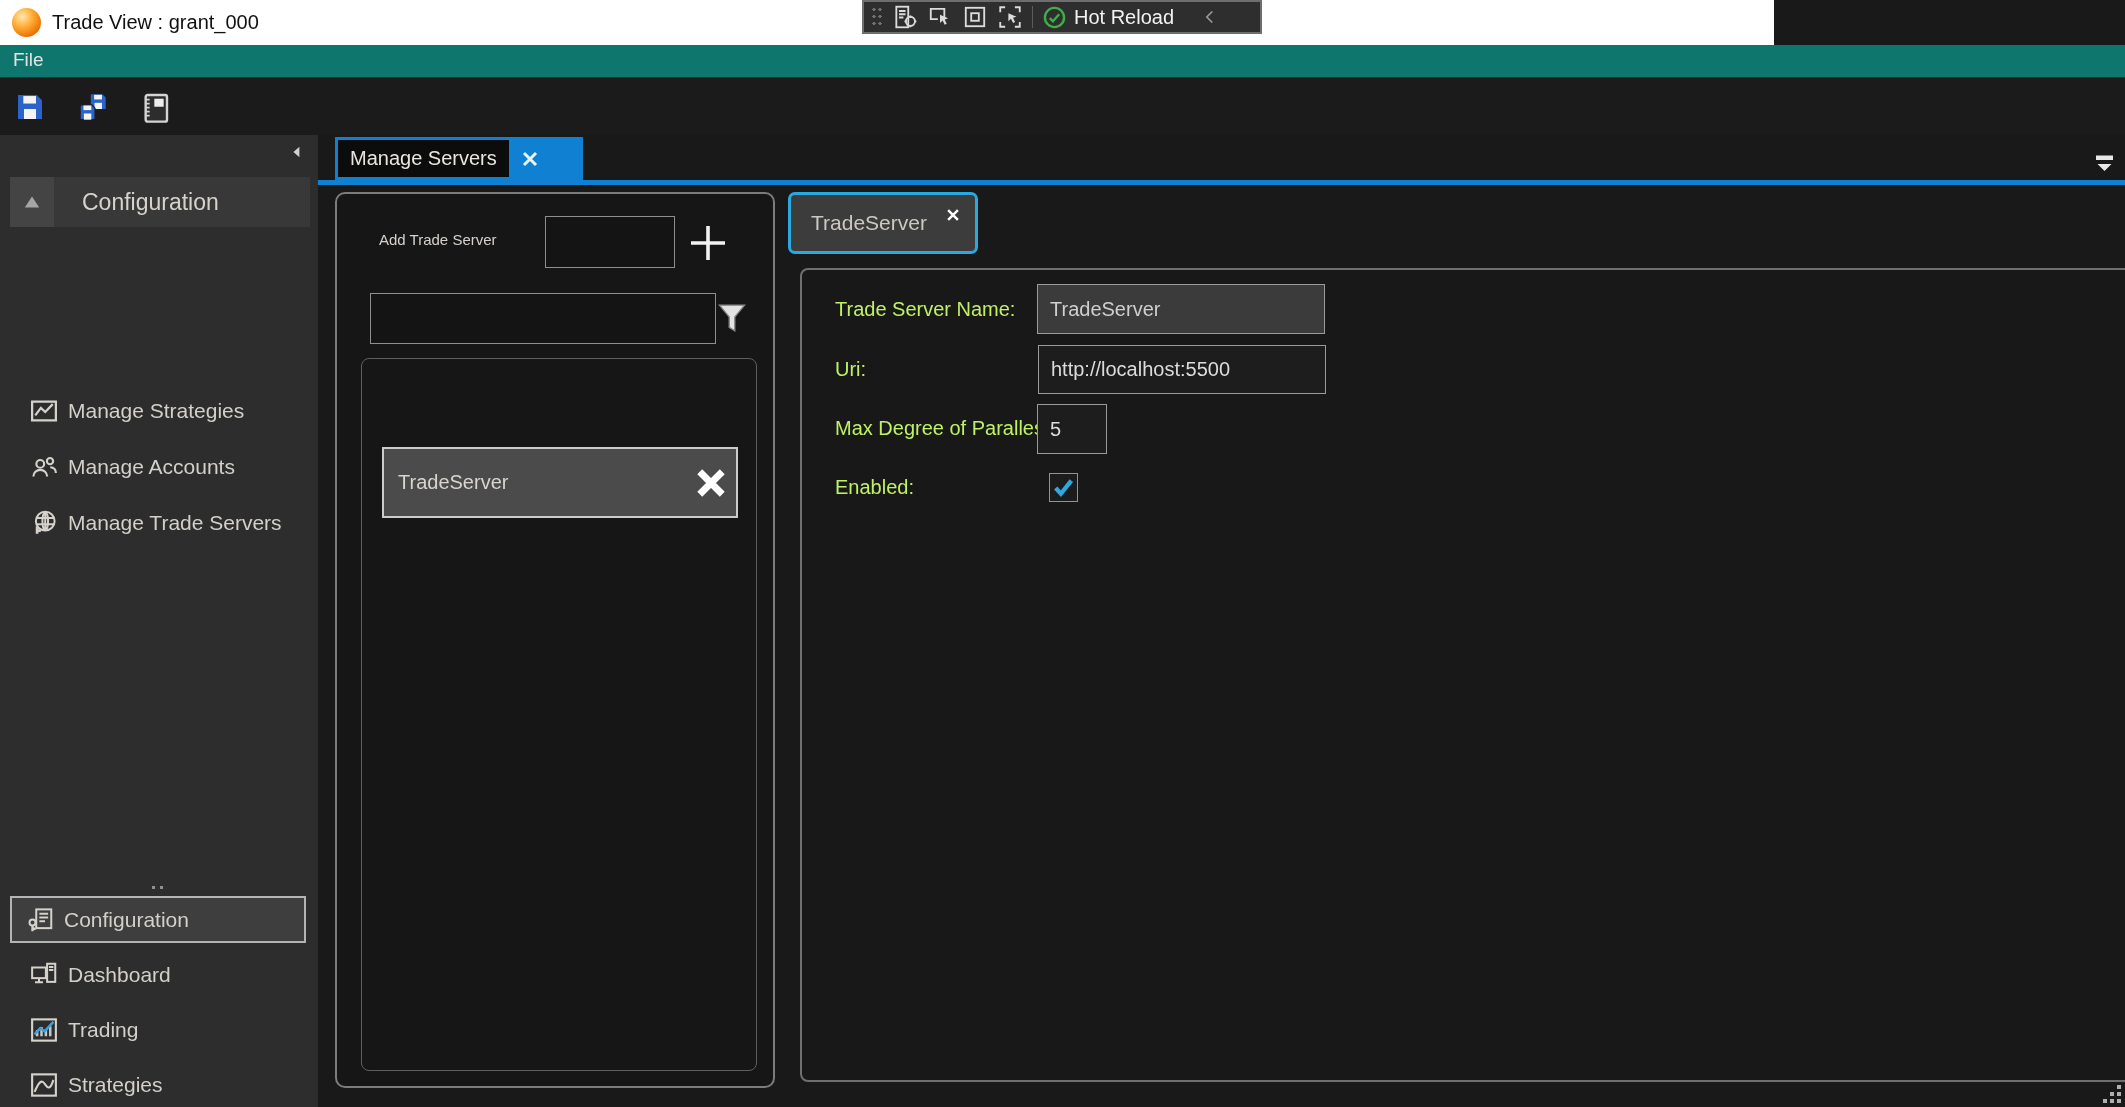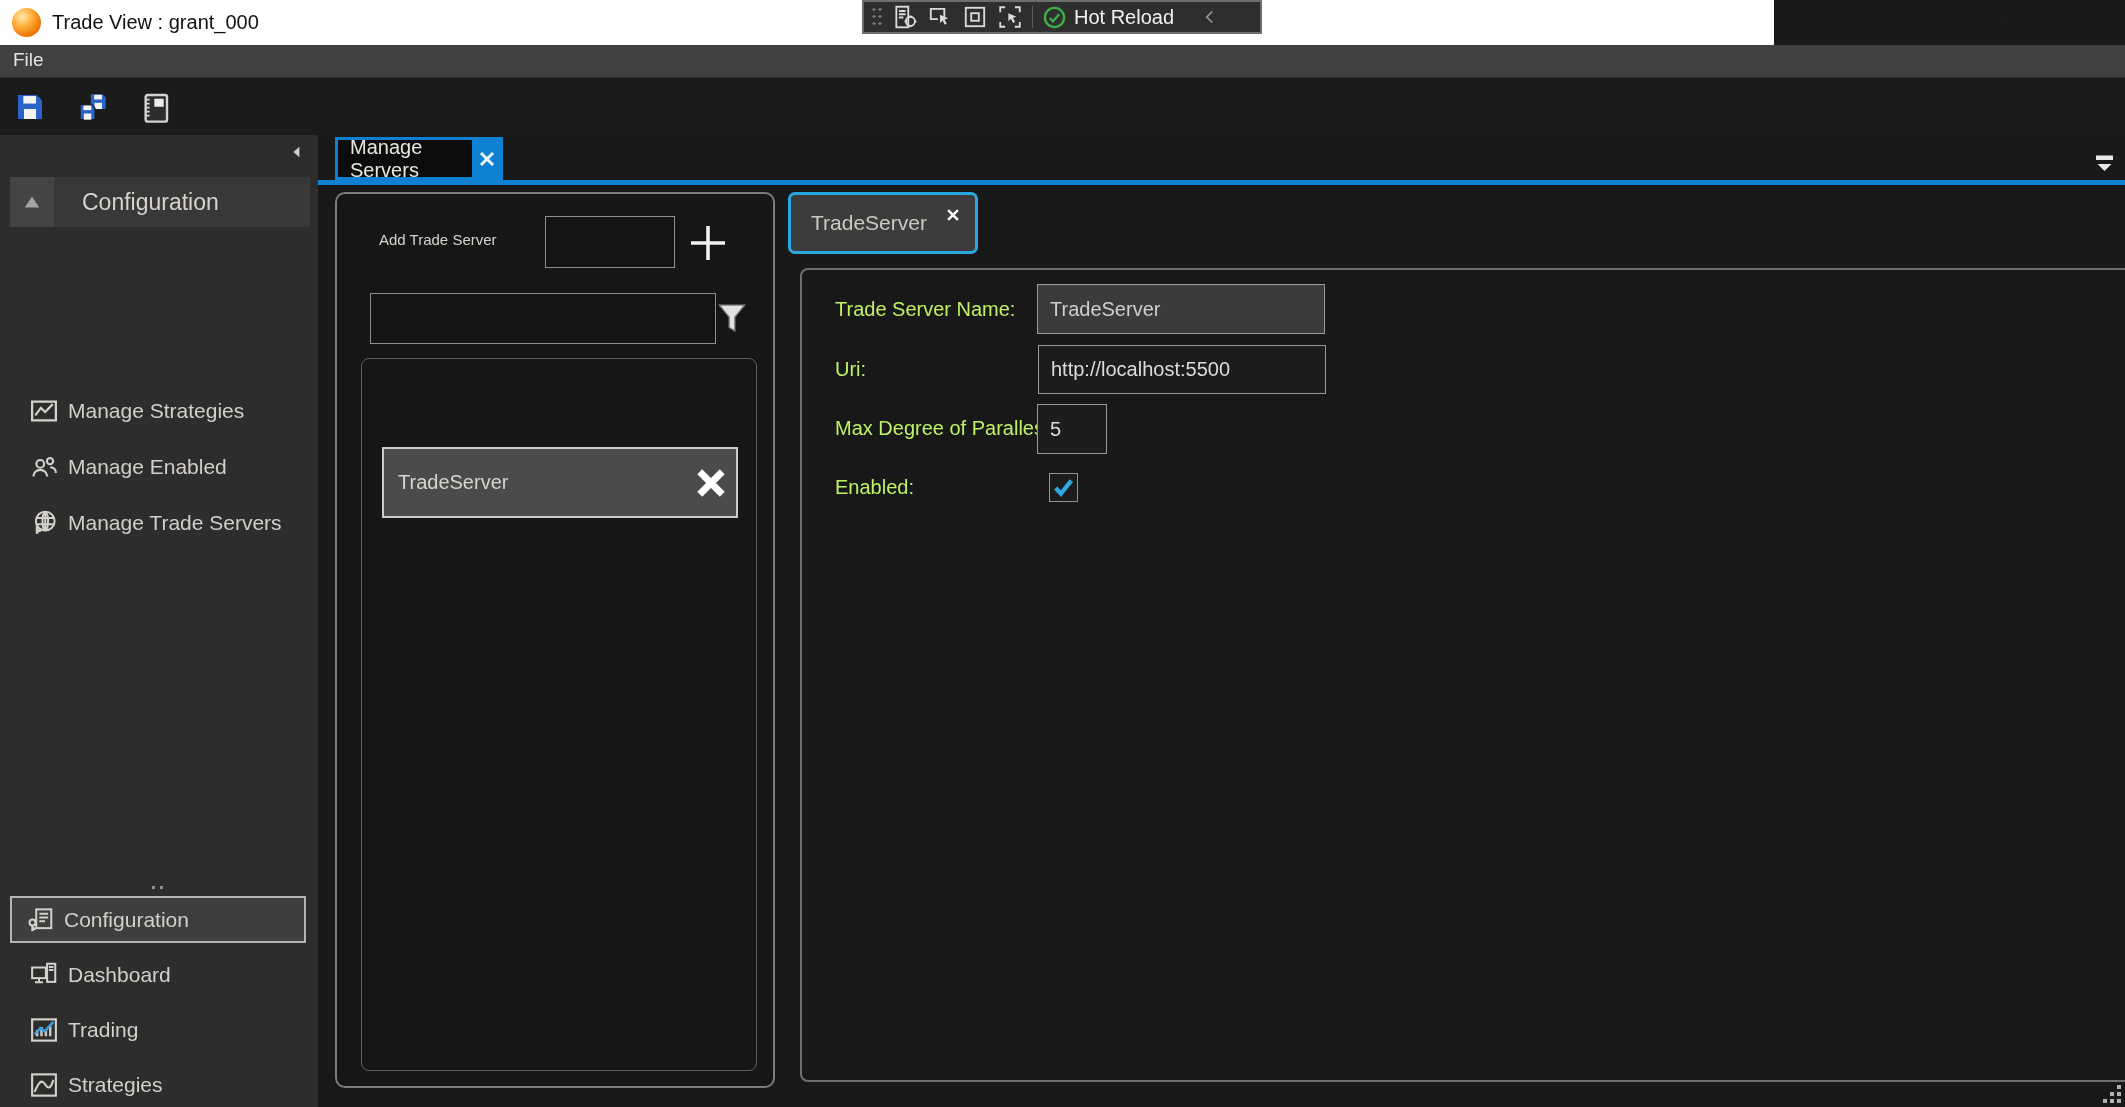--- a/index.html
+++ b/index.html
@@ -21,21 +21,21 @@
   .grip-dots { width:13px; height:24px;
                background-image:radial-gradient(circle, #6f6f6f 1.5px, transparent 1.7px);
                background-size:6px 7px; background-position:1px 1px; }
   .dbg-btn { width:26px; height:26px; display:flex; align-items:center; justify-content:center; background:none; border:none; }
   .dbg-sep { width:1px; height:22px; background:#5c5c5c; }
   .hotreload { display:flex; align-items:center; gap:7px; }
   .hotreload-label { color:#f2f2f2; font-size:20px; }
   .dbg-chev { margin-left:14px; display:flex; align-items:center; }
 
   
-  .menubar { position:absolute; left:0; top:45px; width:2125px; height:33px; background:#404040; border-bottom:1px solid #2e2e2e; }
+  .menubar { position:absolute; left:0; top:45px; width:2125px; height:33px; background:#0f766e; border-bottom:1px solid #2e2e2e; }
   .menu-item { position:absolute; left:13px; top:4px; font-size:19px; color:#e3e3e3; }
   .toolbar { position:absolute; left:0; top:79px; width:2125px; height:56px; background:#1b1b1b; }
   .tool-btn { position:absolute; top:11px; width:34px; height:34px; background:none; border:none; display:flex; align-items:center; justify-content:center; }
 
   
   .sidebar { position:absolute; left:0; top:135px; width:318px; height:972px; background:#2d2d2d; }
   .side-collapse { position:absolute; right:10px; top:6px; width:22px; height:22px; background:none; border:none; display:flex; align-items:center; justify-content:center; }
   .group-header { position:absolute; left:10px; right:8px; top:42px; height:50px; background:#383838; display:flex; align-items:center; }
   .group-expander { width:44px; height:100%; background:#444444; border:none; display:flex; align-items:center; justify-content:center; }
   .group-title { margin-left:28px; font-size:23px; color:#d7d3cc; }
@@ -43,21 +43,21 @@
   .nav-item .nav-icon { margin-left:28px; width:32px; height:32px; display:flex; align-items:center; justify-content:center; }
   .nav-item .nav-label { margin-left:8px; font-size:21px; color:#d3cfc9; }
   .bottom-grip { position:absolute; left:152px; top:751px; width:16px; height:4px; }
   .bottom-grip i { position:absolute; top:0; width:3px; height:3px; background:#8f8f8f; }
   .bottom-grip i:nth-child(2){ left:8px; }
   .nav-item.selected { left:10px; width:296px; border:2px solid #b4b4b4; background:#3e3e3e; }
   .nav-item.selected .nav-icon { margin-left:12px; }
 
   
   .content { position:absolute; left:318px; top:135px; width:1807px; height:972px; background:#191919; }
-  .tab-servers { position:absolute; left:17px; top:2px; height:43px; width:168px; background:#0f80d2;
+  .tab-servers { position:absolute; left:17px; top:2px; height:43px; width:248px; background:#0f80d2;
                  display:flex; align-items:stretch; padding:3px 0 3px 3px; }
   .tab-servers .tab-label { background:#0c0c0c; color:#e9e5df; font-size:20px; display:flex; align-items:center; padding:0 12px; }
   .tab-servers .tab-close { width:42px; background:none; border:none; display:flex; align-items:center; justify-content:center; }
   .tab-underline { position:absolute; left:0; top:45px; width:1807px; height:5px; background:#0f80d2; }
   .tablist-btn { position:absolute; right:7px; top:16px; width:26px; height:26px; background:none; border:none; display:flex; align-items:center; justify-content:center; }
 
   
   .server-panel { position:absolute; left:17px; top:57px; width:440px; height:896px;
                   border:2px solid #7c7c7c; border-radius:10px; background:#161616; }
   .add-label { position:absolute; left:42px; top:37px; font-size:15px; color:#d6d2cb; }
@@ -223,21 +223,21 @@
     </div>
     <div class="nav-item" style="top:306px">
       <span class="nav-icon">
         <svg width="30" height="30" viewBox="0 0 24 24" fill="none" stroke="#d5d2cc" stroke-width="1.7">
           <circle cx="9" cy="9.5" r="3.1"></circle>
             <path d="M3.5 19.5c0-3.1 2.5-5.2 5.5-5.2s5.5 2.1 5.5 5.2"></path>
           <circle cx="16.8" cy="7.3" r="2.5"></circle>
             <path d="M17 12.2c2.7.2 4.5 2 4.5 4.6"></path>
         </svg>
       </span>
-      <span class="nav-label">Manage Enabled</span>
+      <span class="nav-label">Manage Accounts</span>
     </div>
     <div class="nav-item" style="top:362px">
       <span class="nav-icon">
         <svg width="30" height="30" viewBox="0 0 24 24" fill="none" stroke="#d5d2cc" stroke-width="1.6">
           <circle cx="13" cy="10.5" r="7.5"></circle>
           <path d="M13 3v15M5.8 8h14.4M5.8 13h14.4M13 3c-3 2-3 13 0 15M13 3c3 2 3 13 0 15"></path>
           <path d="M6.5 14.5v6M6.5 18h3" stroke-width="2.2"></path>
         </svg>
       </span>
       <span class="nav-label">Manage Trade Servers</span>

